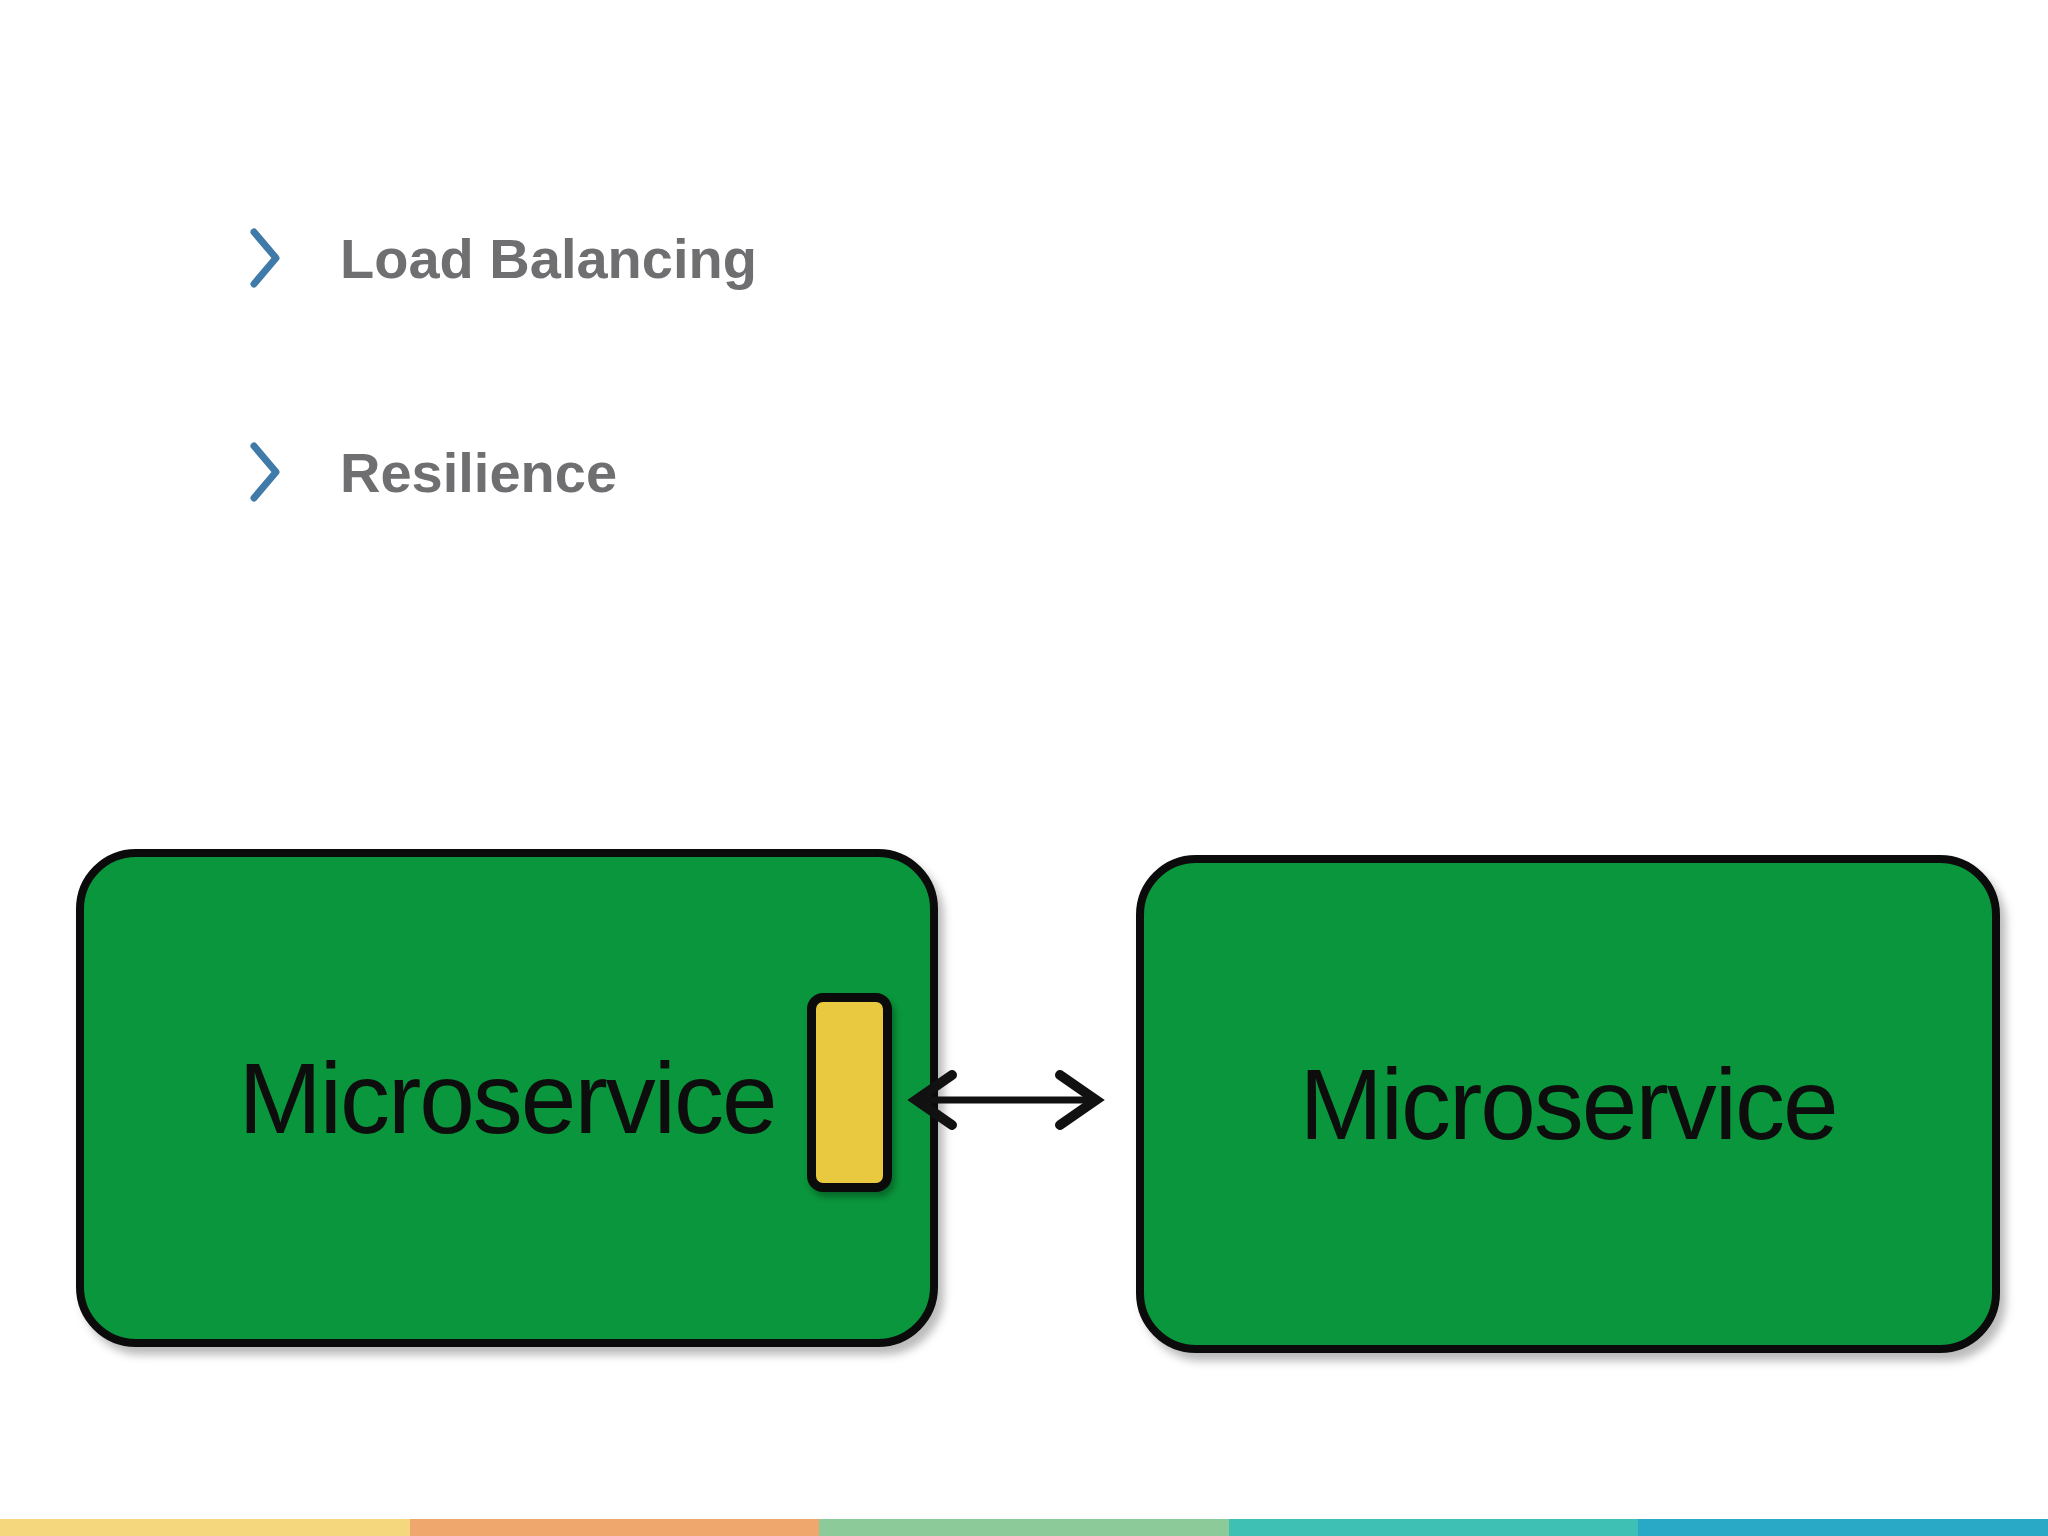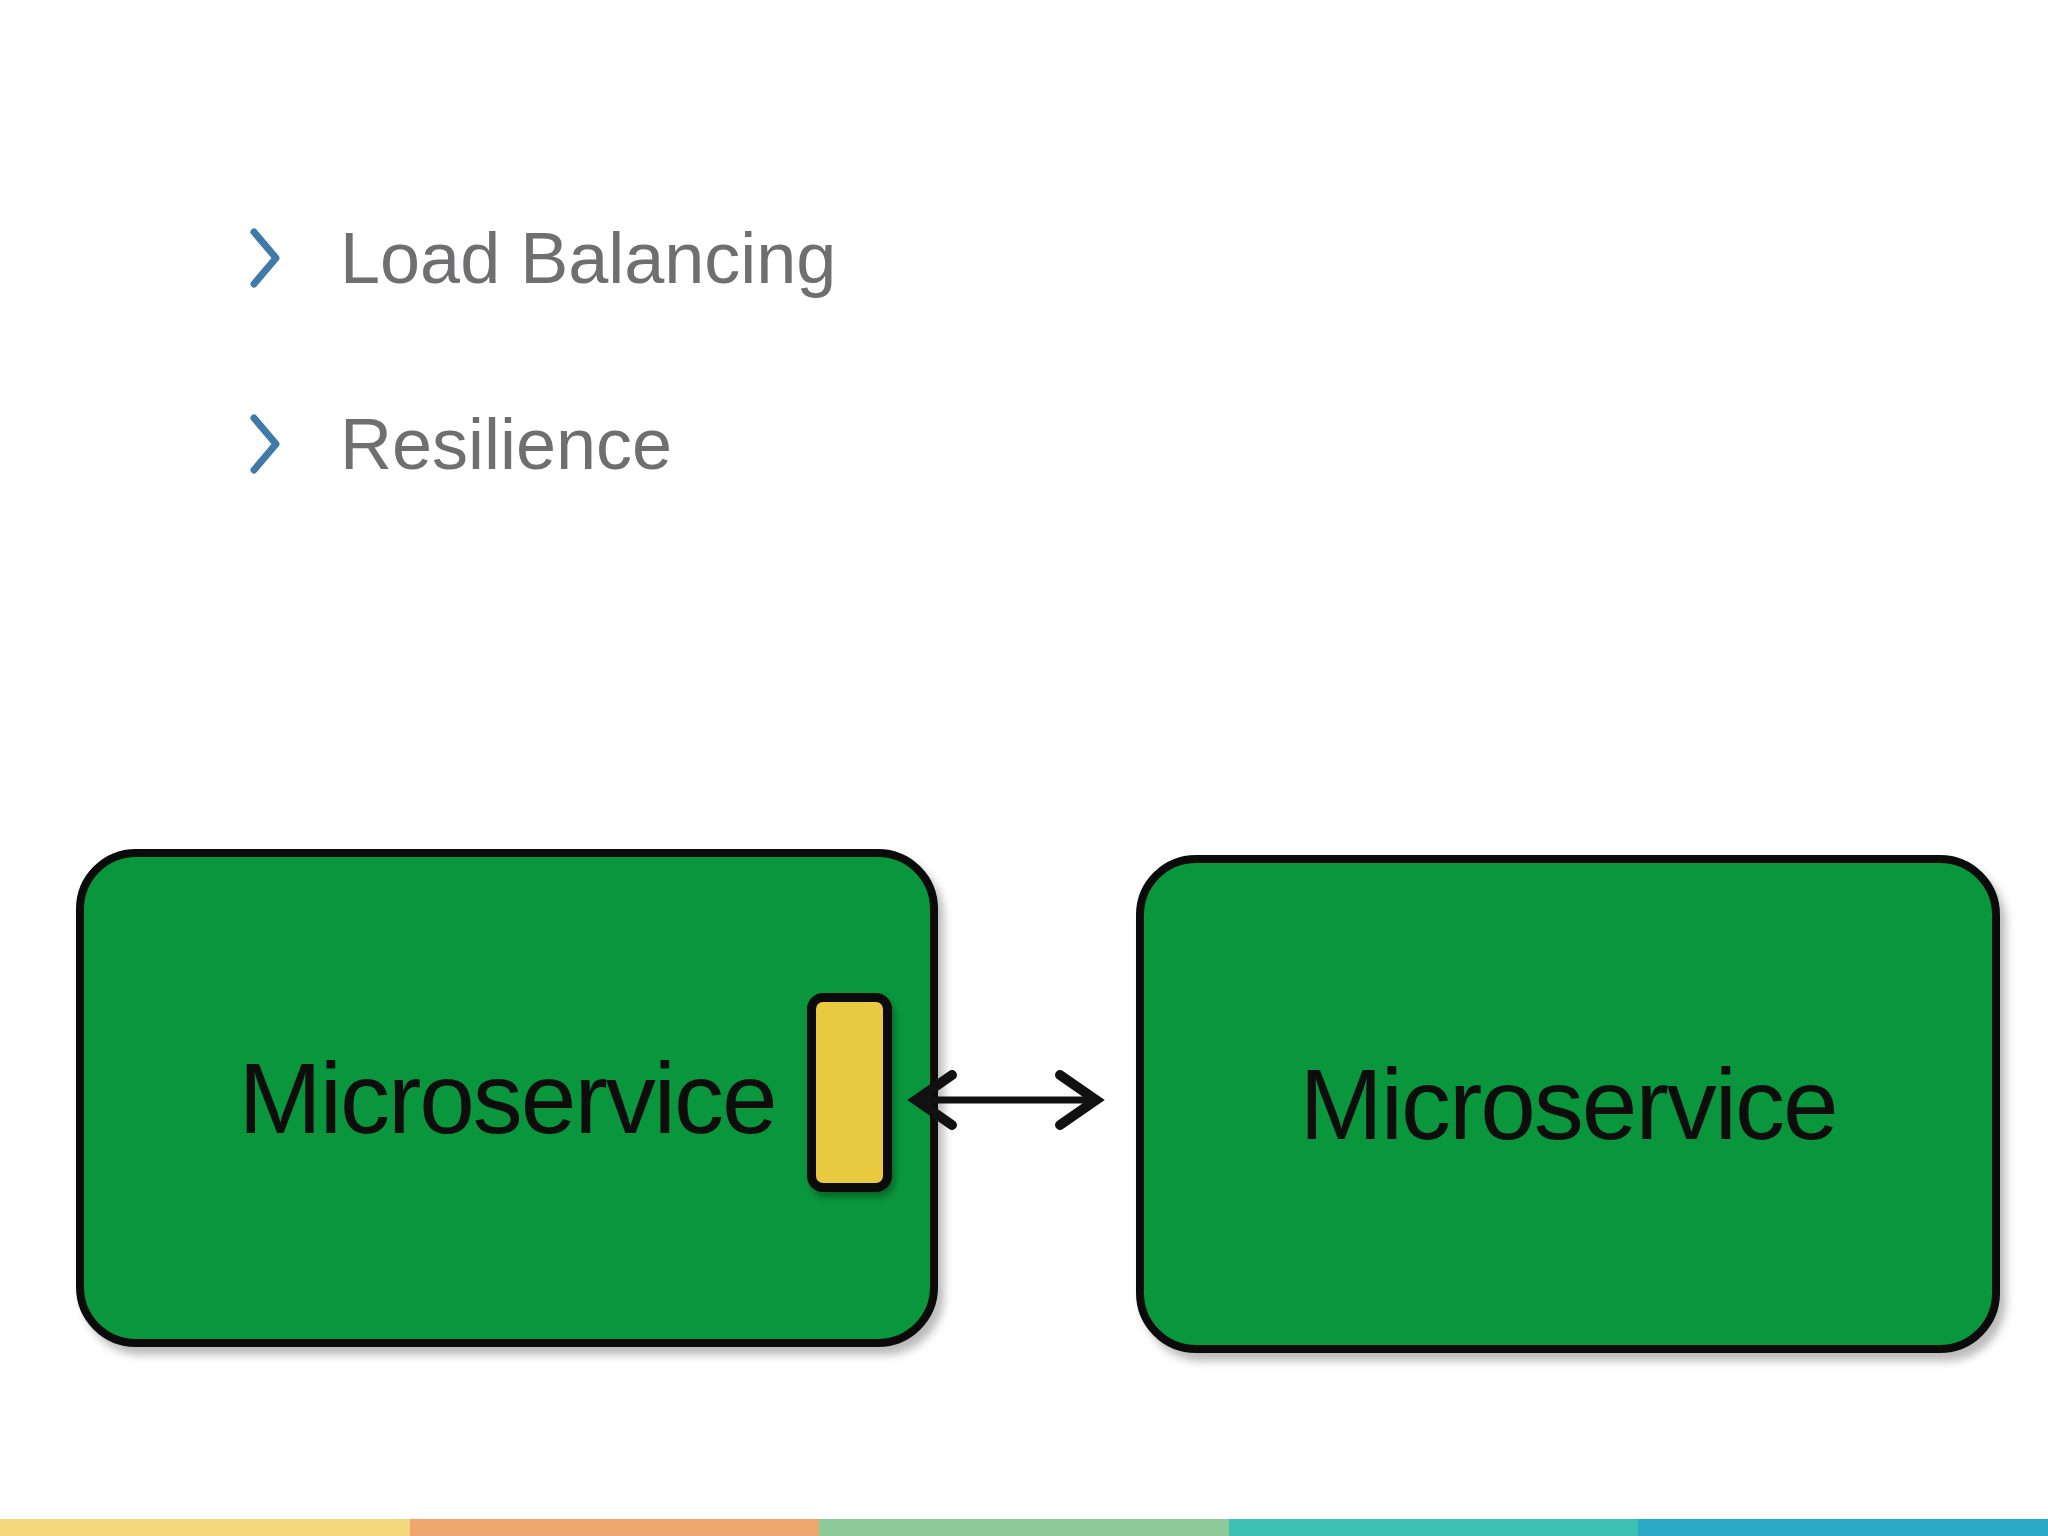--- a/index.html
+++ b/index.html
@@ -19,31 +19,31 @@
   
   .bullet-row {
     position: absolute;
     left: 250px;
     display: flex;
     align-items: center;
     gap: 60px;
     height: 84px;
   }
   .bullet-row.first  { top: 216px; }
-  .bullet-row.second { top: 402px; }
+  .bullet-row.second { top: 430px; }
   .bullet-marker {
     width: 30px;
     height: 62px;
     flex: 0 0 auto;
     display: flex;
     align-items: center;
   }
   .bullet-label {
-    font-size: 72px;
-    font-weight: 400;
+    font-size: 56px;
+    font-weight: 700;
     letter-spacing: 0px;
     white-space: nowrap;
   }
 
   
   .node {
     position: absolute;
     box-sizing: border-box;
     border: 8px solid #0b0b0b;
     border-radius: 60px;

